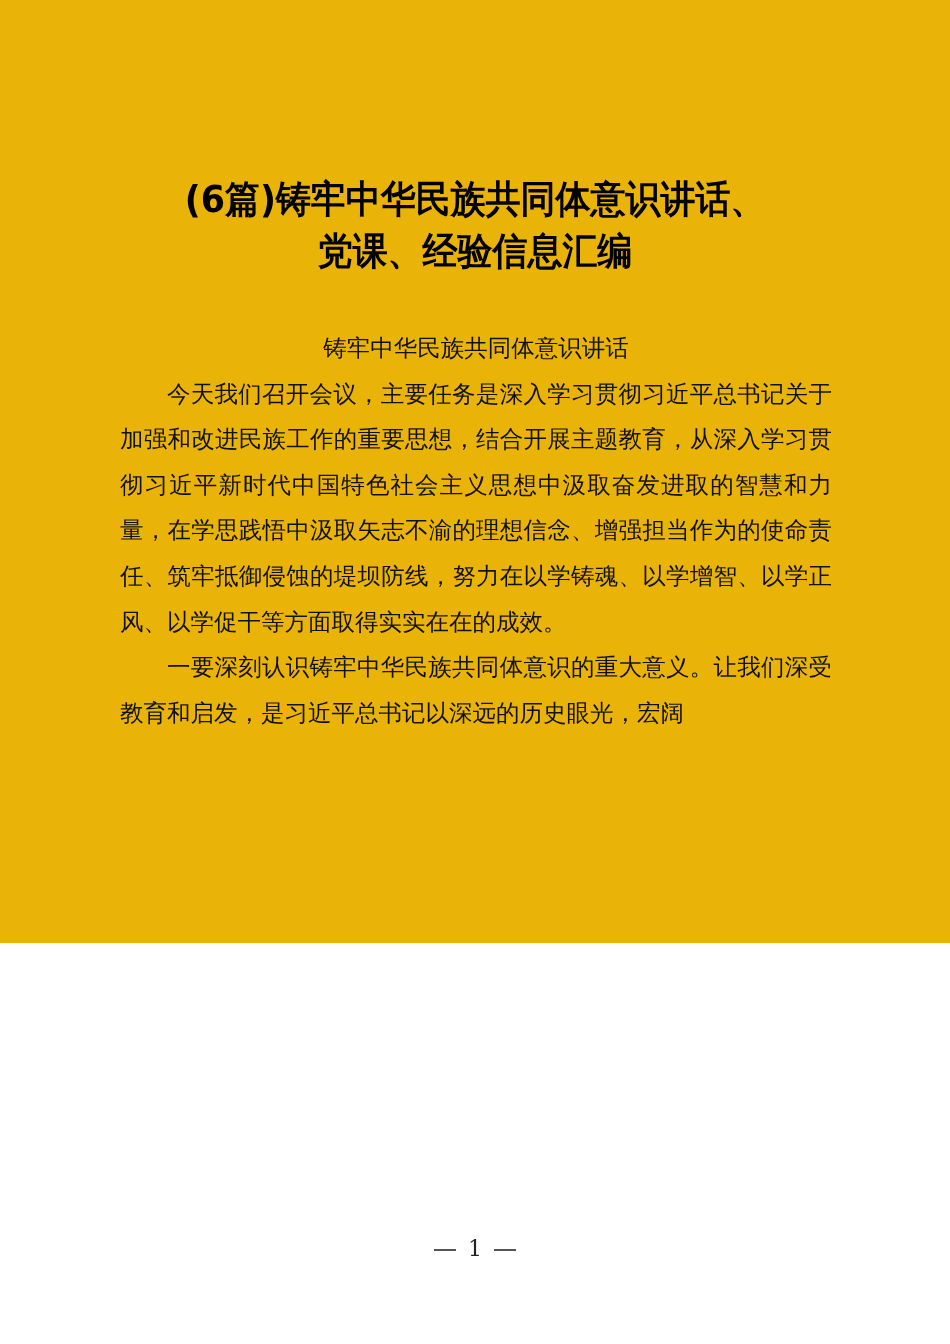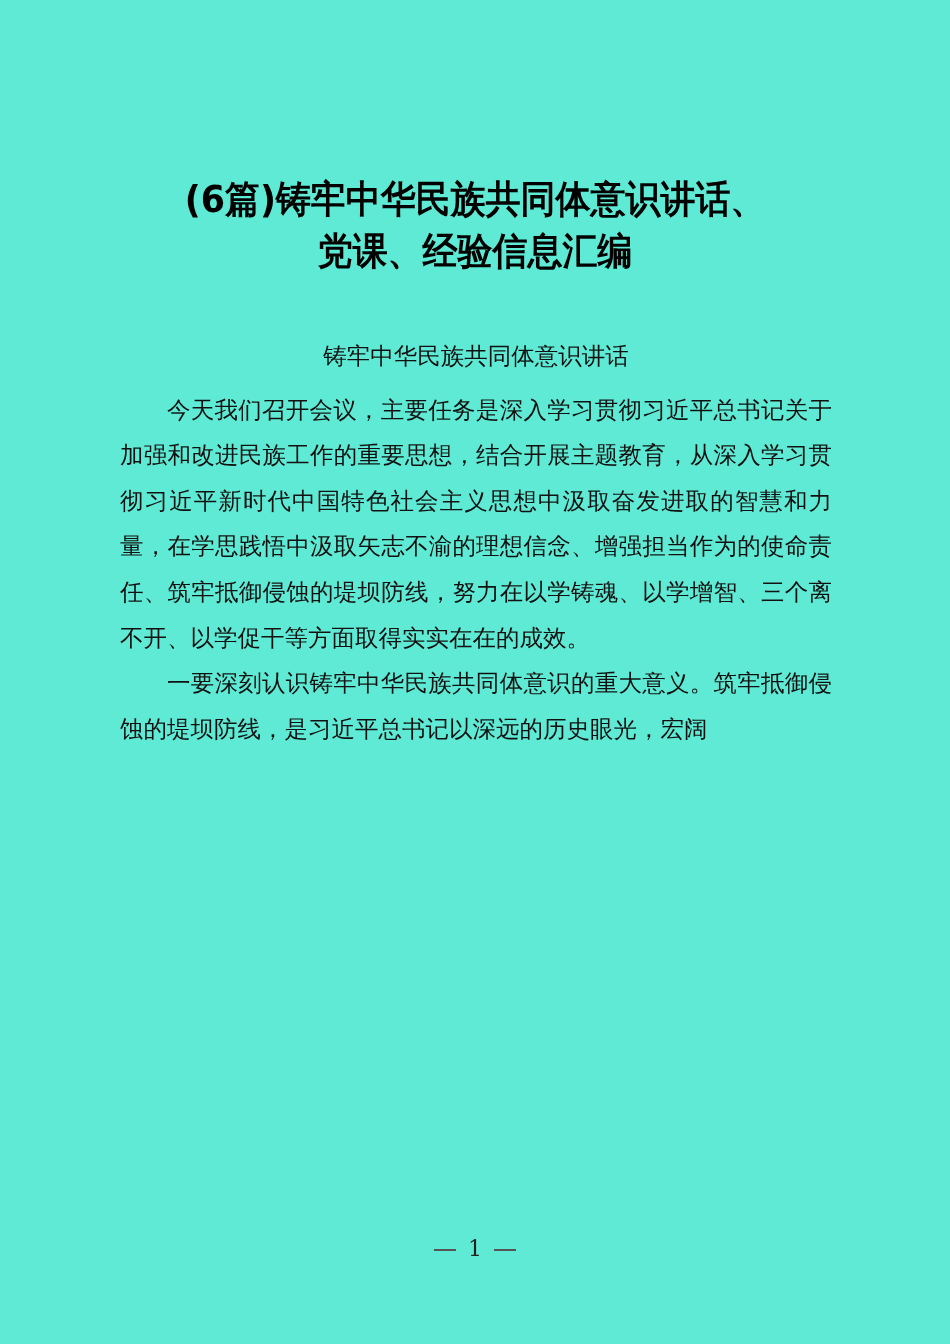--- a/index.html
+++ b/index.html
@@ -11,22 +11,22 @@
       width: 950px;
       height: 1344px;
       position: relative;
       overflow: hidden;
       color: #000;
     }
     .page {
       position: absolute;
       left: 0; top: 0;
       width: 950px;
-      height: 1344px;
-      background: #5eead4;
+      height: 943px;
+      background: #eab308;
     }
     .doc-title {
       position: absolute;
       left: 100px;
       width: 750px;
       top: 148px;
       text-align: center;
       font-family: "DejaVu Sans", "Liberation Sans", sans-serif;
       font-weight: bold;
       font-size: 38px;
@@ -41,21 +41,21 @@
       left: 120px;
       width: 712px;
       top: 326px;
       font-family: "DejaVu Sans", "Liberation Sans", sans-serif;
       font-size: 23.5px;
       line-height: 45.6px;
       color: #111;
     }
     .section-heading {
       text-align: center;
-      margin: 8px;
+      margin: 0;
       font-weight: normal;
       font-size: 23.5px;
       line-height: 45.6px;
     }
     .para {
       margin: 0;
       text-indent: 2em;
       text-align: justify;
       text-align-last: left;
       word-break: break-all;
@@ -84,21 +84,21 @@
 
 <div class="page">
 
   <h1 class="doc-title">
     <span class="line">(6篇)铸牢中华民族共同体意识讲话、</span>
     <span class="line">党课、经验信息汇编</span>
   </h1>
 
   <div class="body-text">
     <h2 class="section-heading">铸牢中华民族共同体意识讲话</h2>
-    <p class="para">今天我们召开会议，主要任务是深入学习贯彻习近平总书记关于加强和改进民族工作的重要思想，结合开展主题教育，从深入学习贯彻习近平新时代中国特色社会主义思想中汲取奋发进取的智慧和力量，在学思践悟中汲取矢志不渝的理想信念、增强担当作为的使命责任、筑牢抵御侵蚀的堤坝防线，努力在以学铸魂、以学增智、三个离不开、以学促干等方面取得实实在在的成效。</p>
-    <p class="para">一要深刻认识铸牢中华民族共同体意识的重大意义。筑牢抵御侵蚀的堤坝防线，是习近平总书记以深远的历史眼光，宏阔</p>
+    <p class="para">今天我们召开会议，主要任务是深入学习贯彻习近平总书记关于加强和改进民族工作的重要思想，结合开展主题教育，从深入学习贯彻习近平新时代中国特色社会主义思想中汲取奋发进取的智慧和力量，在学思践悟中汲取矢志不渝的理想信念、增强担当作为的使命责任、筑牢抵御侵蚀的堤坝防线，努力在以学铸魂、以学增智、以学正风、以学促干等方面取得实实在在的成效。</p>
+    <p class="para">一要深刻认识铸牢中华民族共同体意识的重大意义。让我们深受教育和启发，是习近平总书记以深远的历史眼光，宏阔</p>
   </div>
 
   <div class="page-footer">
     <span class="dash"></span><span>1</span><span class="dash"></span>
   </div>
 
 </div>
 
 </body></html>

